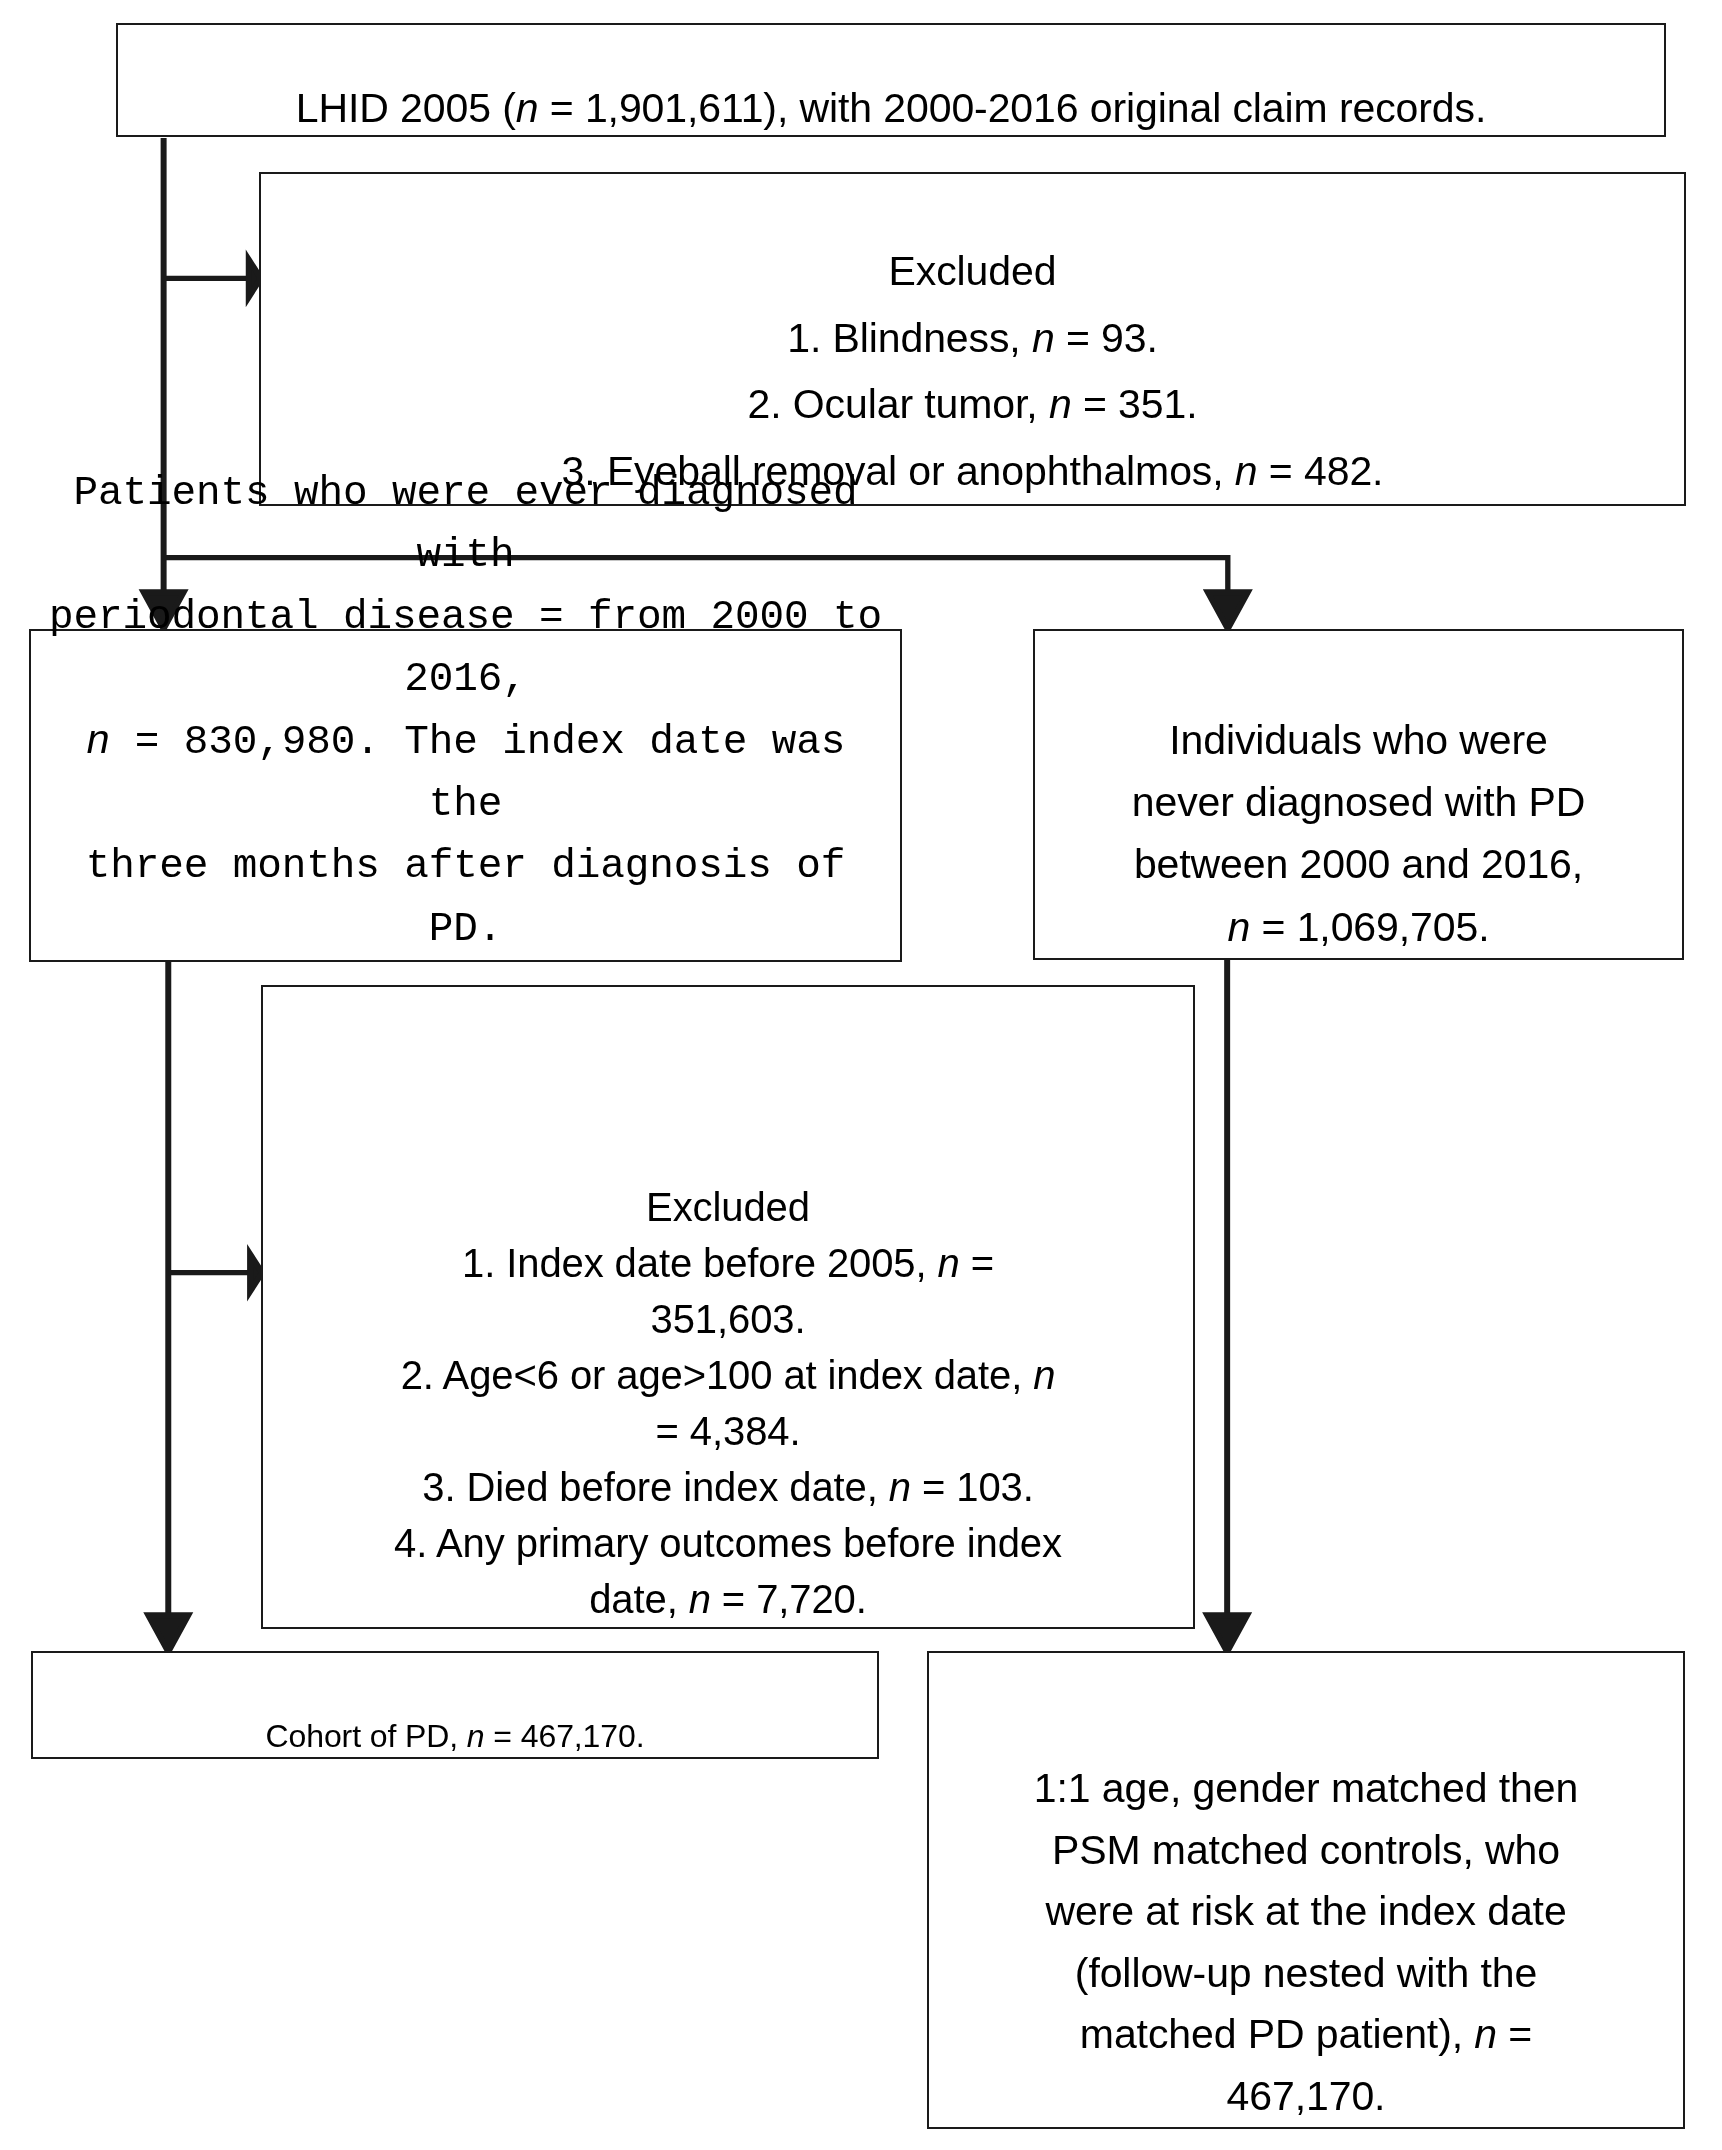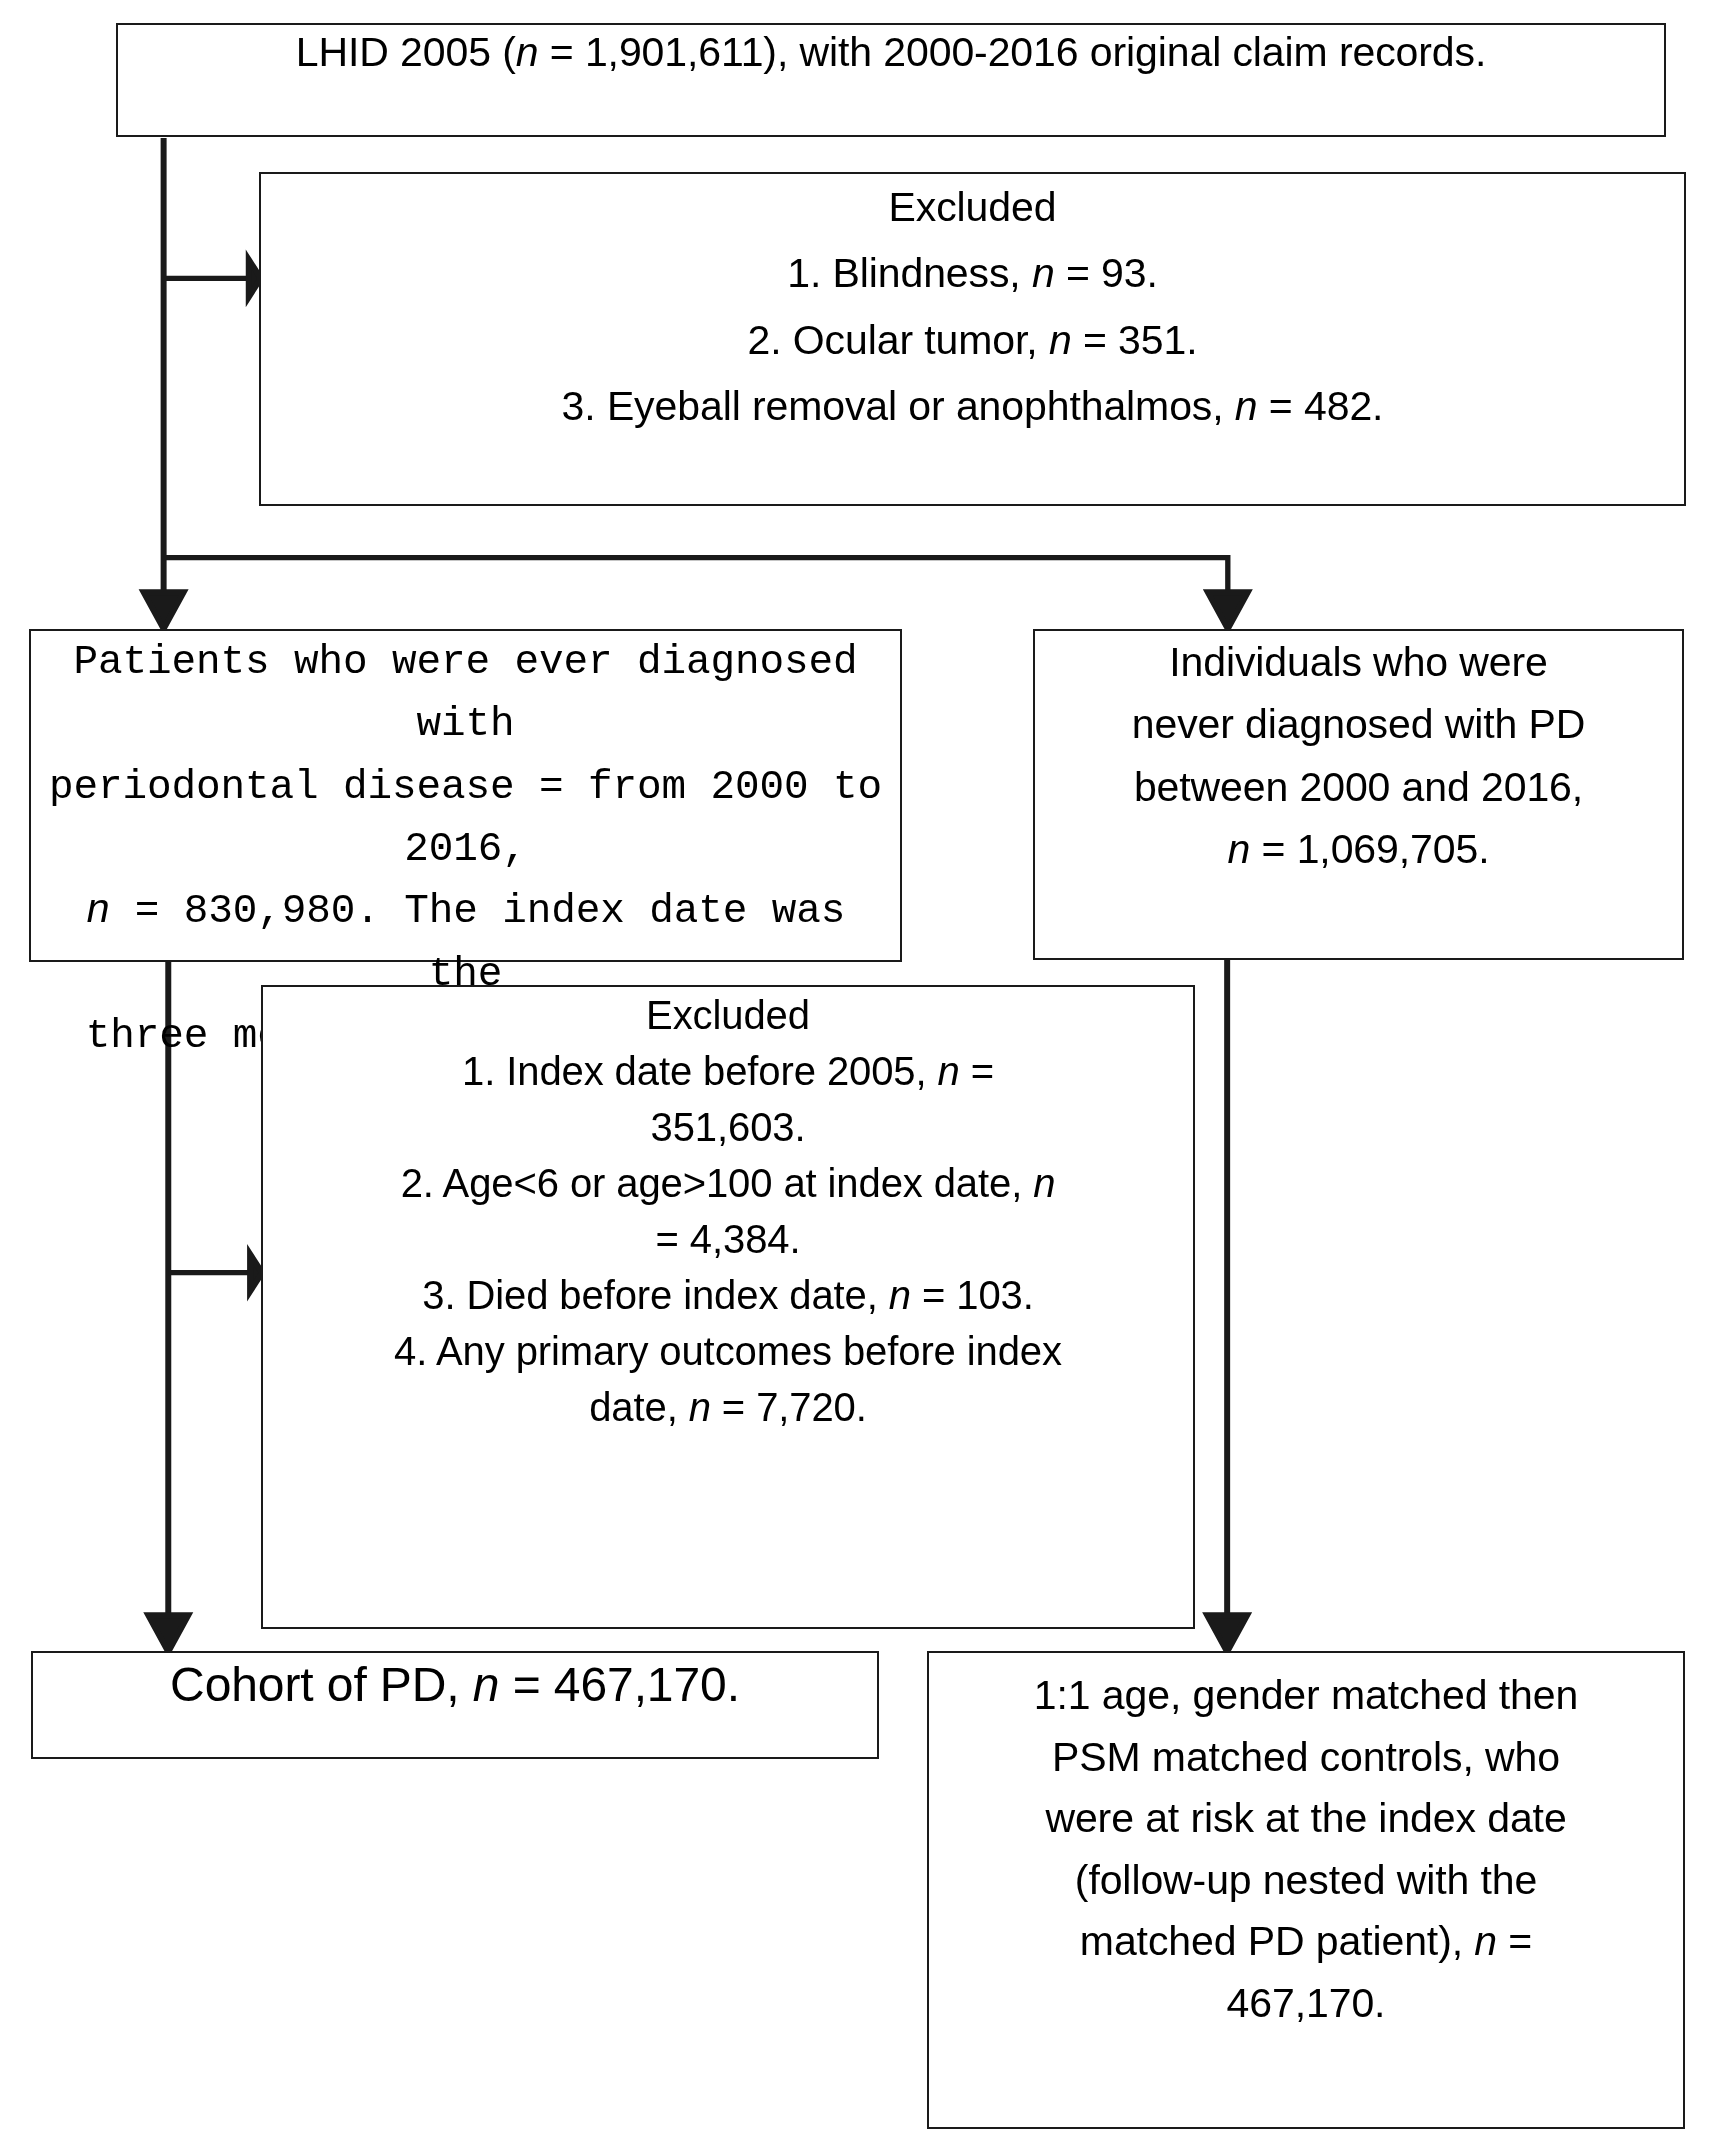--- a/index.html
+++ b/index.html
@@ -23,21 +23,21 @@
     width: 1722px;
     height: 2151px;
     pointer-events: none;
   }
   .node-box {
     position: absolute;
     box-sizing: border-box;
     background: #ffffff;
     border: 2.7px solid #1a1a1a;
     display: flex;
-    align-items: flex-start;
+    align-items: flex-end;
     justify-content: center;
     z-index: 2;
   }
   .node-text {
     display: block;
     width: 100%;
     text-align: center;
     font-size: 40px;
     line-height: 1.32;
     letter-spacing: -0.1px;
@@ -55,21 +55,21 @@
   #node-no-pd       { left: 1033px; top: 629px;  width: 651px;  height: 331px; }
   #node-excluded-2  { left: 261px;  top: 985px; width: 934px; height: 644px; }
   #node-final-pd    { left: 31px;   top: 1651px; width: 848px; height: 108px; }
   #node-final-ctrl  { left: 927px; top: 1651px; width: 758px; height: 478px; }
 
   #node-source      .node-text { font-size: 41px; }
   #node-excluded-1  .node-text { font-size: 41px; line-height: 1.62; }
   #node-pd-cohort   .node-text { font-size: 41px; line-height: 1.52; }
   #node-no-pd       .node-text { font-size: 41px; line-height: 1.52; }
   #node-excluded-2  .node-text { font-size: 40px; line-height: 1.40; }
-  #node-final-pd    .node-text { font-size: 48px; }
+  #node-final-pd    .node-text { font-size: 32px; }
   #node-final-ctrl  .node-text { font-size: 41px; line-height: 1.50; margin-top: 12px; }
 </style>
 </head>
 <body>
 
 <div id="flowchart-root">
 
   <svg id="connector-layer" viewBox="0 0 2589 3233" width="1722" height="2151" xmlns="http://www.w3.org/2000/svg">
     <g fill="#1a1a1a" stroke="#1a1a1a" stroke-width="9">
 

